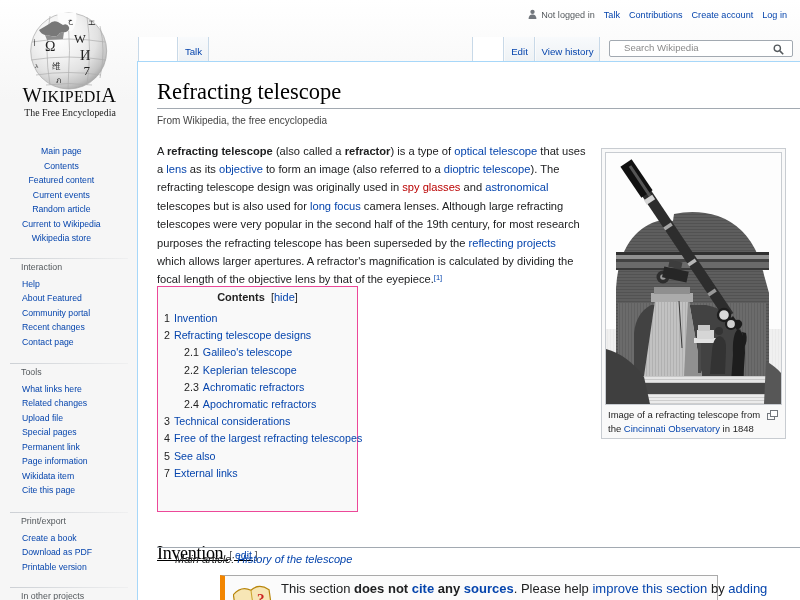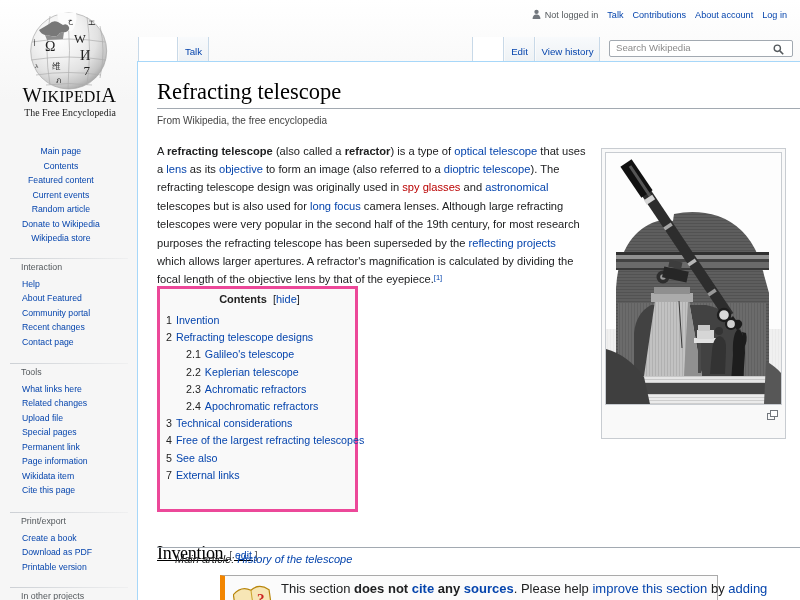--- a/index.html
+++ b/index.html
@@ -21,40 +21,40 @@
 .tab { position:absolute; top:37px; height:24px; font-size:9.7px;
   border-right:1px solid #c8d9e8; background:linear-gradient(#f8fafc, #eef2f5);
   text-align:center; }
 .tab a, .tab span { display:block; margin-top:8.7px; color:#0645ad; }
 .tab span.on { color:#222;margin-top:36px; }
 .tab.active { background:#fff; height:25px; }
 .tab.first { border-left:1px solid #c8d9e8; }
 
 #searchbox { position:absolute; left:609px; top:40px; width:184px; height:16.5px;
   background:#fff; border:1px solid #a2a9b1; border-radius:2px;
-  font-size:9.6px; color:#8a8a8a; line-height:14.5px; padding-left:6px; }
+  font-size:9.6px; color:#8a8a8a; line-height:14.5px; padding-left:14px; }
 
 #sidebar { position:absolute; left:0; top:0; width:137px; }
 #sidebar .portal { position:absolute; left:22px; white-space:nowrap; }
 #sidebar .portal a { display:block; font-size:8.7px; height:14.55px; line-height:14.55px; color:#0645ad; }
 #sidebar h3 { position:absolute; left:21px; font-size:8.8px; font-weight:normal; color:#54595d; white-space:nowrap; }
 .sepline { position:absolute; left:10px; width:118px; height:1px;
   background:linear-gradient(to right, rgba(200,204,209,0.9), rgba(200,204,209,0.15)); }
 
 h1 { font-family:"Liberation Serif", serif; font-weight:normal; font-size:22.5px; line-height:23px;
   position:absolute; left:19px; top:18px; color:#000; white-space:nowrap; }
 #h1line { position:absolute; left:19px; right:16px; top:46px; height:1px; background:#a2a9b1; }
 #sitesub { position:absolute; left:19px; top:52.5px; font-size:10px; color:#444; }
 #para { position:absolute; left:19px; top:79.5px; width:470px; font-size:11.15px;
   line-height:18.4px; color:#202122; }
 sup { font-size:7.5px; vertical-align:baseline; position:relative; top:-3.5px; }
 .redlink { color:#ba0000; }
 
 #toc { position:absolute; left:19px; top:224px; width:201px; height:226px;
-  background:#f9f9f9; border:3px solid #ec4899; font-size:10.7px; }
+  background:#f9f9f9; border:1px solid #ec4899; font-size:10.7px; }
 #toc .tt { position:absolute; top:4px; left:0; width:199px; text-align:center; font-size:11px; }
 #toc .tt b { color:#222; }
 #toc ul { position:absolute; top:23px; left:0; list-style:none; }
 #toc li { height:17.2px; line-height:17.2px; padding-left:6px; white-space:nowrap; }
 #toc li.l2 { padding-left:26px; }
 #toc .n { color:#222; margin-right:4px; }
 
 #thumb { position:absolute; left:463px; top:86px; width:184.5px; height:291px;
   background:#f9f9f9; border:1px solid #c8ccd1; }
 #thumbimg { position:absolute; left:3px; top:3px; width:177px; height:253px; border:1px solid #c8ccd1; background:#fff; }
@@ -120,21 +120,21 @@
       <text x="69.3" y="102" text-anchor="middle" font-family="Liberation Serif, serif" fill="#0a0a0a"><tspan font-size="20.5">W</tspan><tspan font-size="16" dx="0.2" letter-spacing="0.2">IKIPEDI</tspan><tspan font-size="20.5" dx="0.2">A</tspan></text>
       <text x="70" y="115.5" text-anchor="middle" font-family="Liberation Serif, serif" font-size="9.9" fill="#222">The Free Encyclopedia</text>
     </svg>
   </div>
   <div class="portal" style="top:144px;text-align:center;">
     <a>Main page</a>
       <a>Contents</a>
       <a>Featured content</a>
       <a>Current events</a>
       <a>Random article</a>
-      <a>Donate to Wikipedia</a>
+      <a>Current to Wikipedia</a>
       <a>Wikipedia store</a>
   </div>
   <div class="sepline" style="top:258px;"></div>
   <h3 style="top:262px;">Interaction</h3>
   <div class="portal" style="top:276.8px;">
     <a>Help</a>
       <a>About Featured</a>
       <a>Community portal</a>
       <a>Recent changes</a>
       <a>Contact page</a>
@@ -159,21 +159,21 @@
       <a>Printable version</a>
   </div>
   <div class="sepline" style="top:587px;"></div>
   <h3 style="top:590.5px;">In other projects</h3>
 </div>
 
 <div id="personal">
   <svg width="9" height="10" viewBox="0 0 12 13" style="vertical-align:-1.5px; margin-right:4px;">
       <circle cx="6" cy="3.6" r="2.9" fill="#72777d"></circle>
       <path d="M0.8 13 C0.8 8.6 3.2 7 6 7 C8.8 7 11.2 8.6 11.2 13 Z" fill="#72777d"></path>
-    </svg><span style="color:#54595d;">Not logged in</span><span class="item"><a>Talk</a></span><span class="item"><a>Contributions</a></span><span class="item"><a>About account</a></span><span class="item"><a>Log in</a></span>
+    </svg><span style="color:#54595d;">Not logged in</span><span class="item"><a>Talk</a></span><span class="item"><a>Contributions</a></span><span class="item"><a>Create account</a></span><span class="item"><a>Log in</a></span>
 </div>
 
 <div class="tab active first" style="left:138px; width:40px;">
     <span class="on">Article</span>
   </div>
 <div class="tab" style="left:179px; width:30px;">
     <a>Talk</a>
   </div>
 <div class="tab active first" style="left:472px; width:32px;">
     <span class="on">Read</span>
@@ -295,20 +295,21 @@
         <rect x="0" y="223" width="175" height="7" fill="#e5e5e5"></rect>
         <rect x="0" y="223" width="175" height="7" fill="url(#hatch)"></rect>
         <rect x="0" y="230" width="175" height="11" fill="#454545"></rect>
         <rect x="0" y="241" width="175" height="10" fill="#ebebeb"></rect>
         <rect x="0" y="241" width="175" height="10" fill="url(#hatch)"></rect>
 
         <path d="M0 251 L0 196 Q22 202 38 224 L44 251 Z" fill="#3f3f3f"></path>
         <path d="M158 251 L160 208 Q170 214 175 220 L175 251 Z" fill="#575757"></path>
       </svg>
     </div>
+    <div id="thumbcap">Image of a refracting telescope from the <a>Cincinnati Observatory</a> in 1848</div>
     <svg id="magnify" width="11" height="11" viewBox="0 0 11 11">
         <rect x="0.5" y="3.5" width="7" height="6" fill="none" stroke="#72777d"></rect>
         <rect x="3.5" y="0.5" width="7" height="6" fill="#fff" stroke="#72777d"></rect>
       </svg>
   </div>
 
   <h2>Invention<span class="editsec">&nbsp; [ <a style="font-style:normal;">edit</a> ]</span></h2>
   <div id="h2line"></div>
   <div id="mainart">Main article: <a style="font-style:italic;">History of the telescope</a></div>
 

